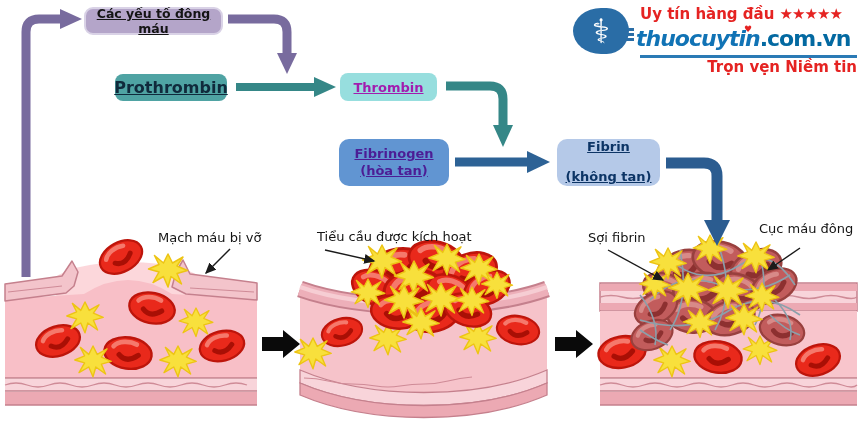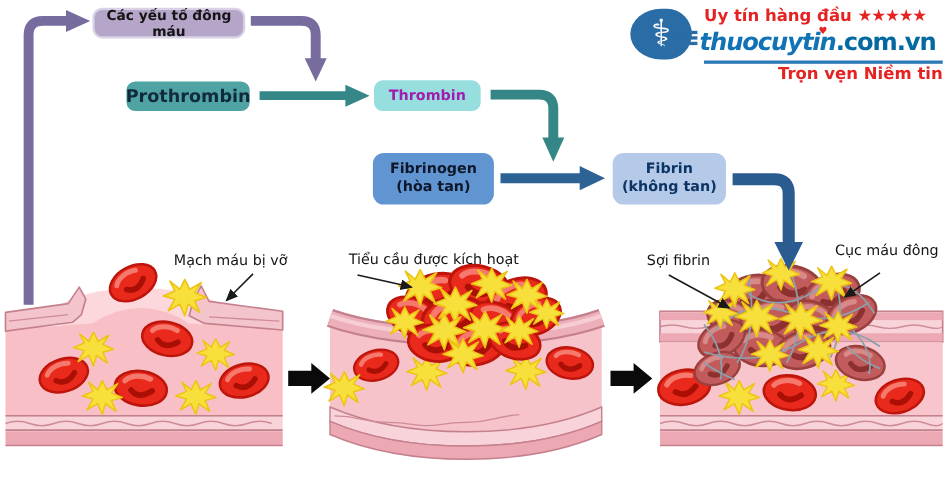--- a/index.html
+++ b/index.html
@@ -3,41 +3,41 @@
 <meta charset="utf-8">
 <style>
   html,body{margin:0;padding:0;background:#fff;}
   #stage{
     position:relative;width:859px;height:434px;overflow:hidden;background:#ffffff;
     font-family:"DejaVu Sans","Liberation Sans",sans-serif;
   }
   #diagram-svg{position:absolute;left:0;top:0;}
   .box{
     position:absolute;display:flex;align-items:center;justify-content:center;
-    font-weight:bold;text-align:center;box-sizing:border-box;
+    font-weight:bold;text-align:center;box-sizing:border-box;text-decoration:underline;
   }
   .box-factors{
     left:84px;top:7px;width:139px;height:28px;background:#b4a5c9;
     border:2px solid #d9d2e6;border-radius:9px;color:#141414;font-size:12.5px;
   }
   .box-prothrombin{
     left:115px;top:74px;width:112px;height:27px;background:#4fa3a3;
     border-radius:8px;color:#102a3c;font-size:16px;
   }
   .box-thrombin{
     left:340px;top:73px;width:97px;height:28px;background:#97dede;
     border-radius:8px;color:#a21caf;font-size:13px;
   }
   .box-fibrinogen{
     left:339px;top:139px;width:110px;height:47px;background:#6195d2;
-    border-radius:10px;color:#0f172a;font-size:13px;flex-direction:column;line-height:1.3;
+    border-radius:10px;color:#4c1d95;font-size:13px;flex-direction:column;line-height:1.3;
   }
   .box-fibrin{
     left:557px;top:139px;width:103px;height:47px;background:#b5c9e8;
-    border-radius:10px;color:#0c3465;font-size:13px;flex-direction:column;line-height:1.3;
+    border-radius:10px;color:#0c3465;font-size:13px;flex-direction:column;line-height:1.3;justify-content:space-between;
   }
   .ill-label{position:absolute;color:#141414;font-size:13px;white-space:nowrap;}
   .lbl-broken{left:158px;top:230px;}
   .lbl-platelets{left:317px;top:229px;}
   .lbl-fibrin-threads{left:588px;top:230px;}
   .lbl-clot{left:759px;top:221px;}
 
   
   .logo-mark{
     position:absolute;left:573px;top:8px;width:56px;height:46px;background:#2a6da6;

